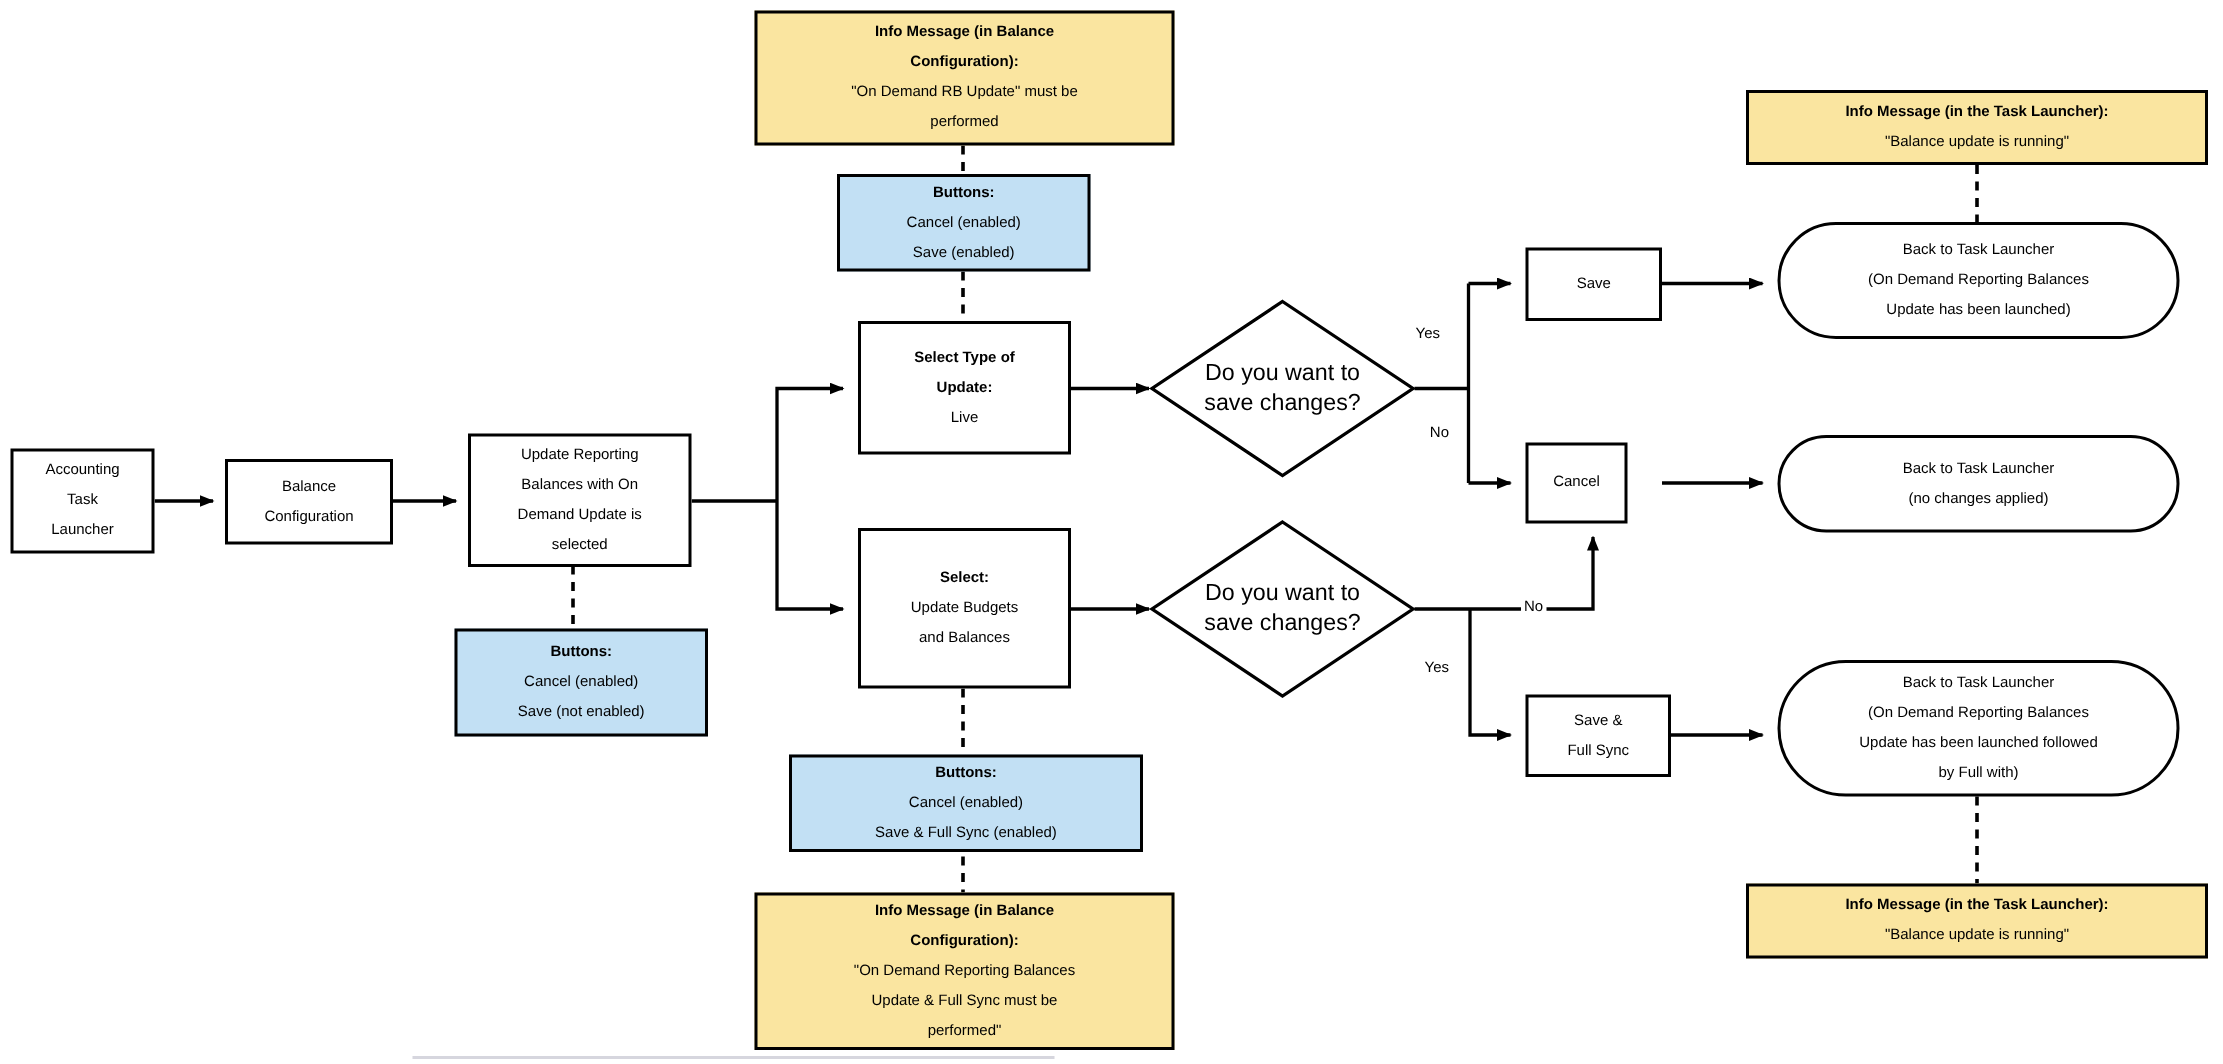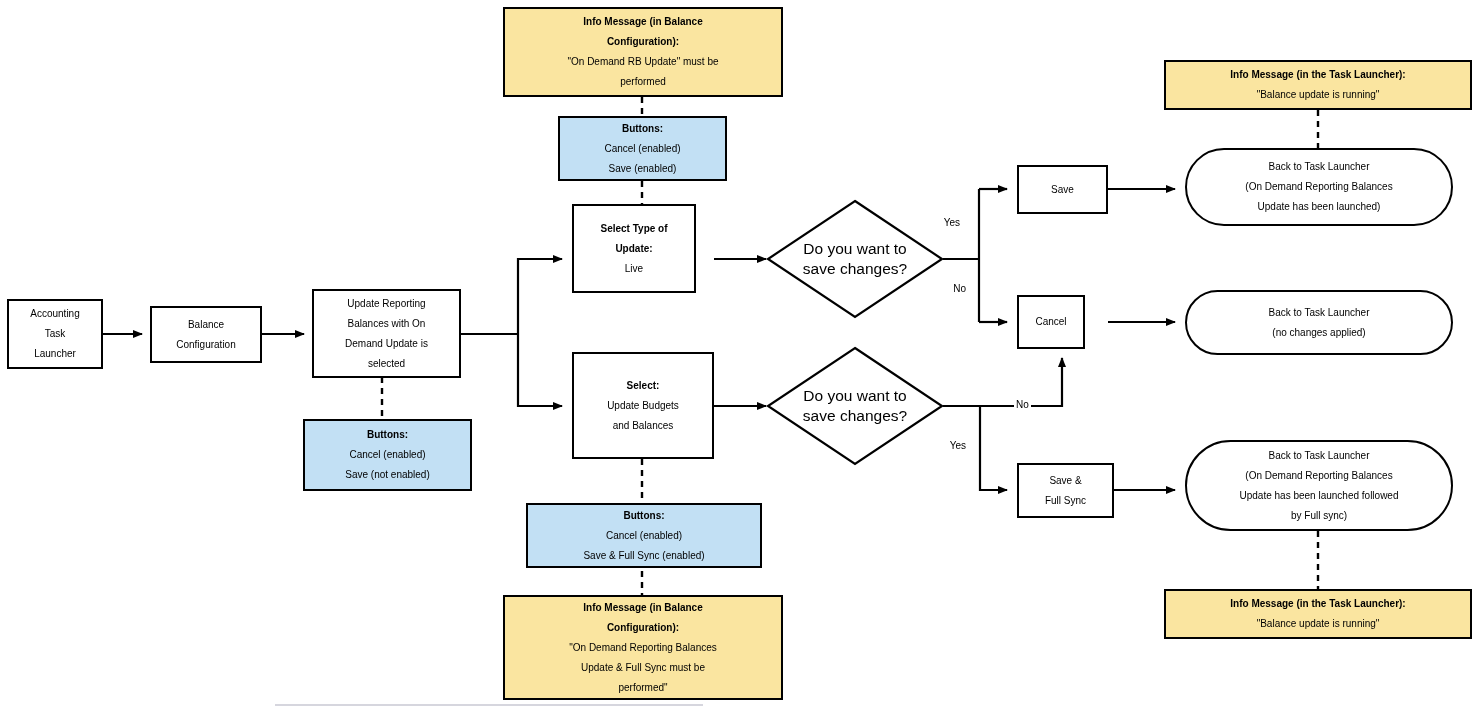--- a/index.html
+++ b/index.html
@@ -172,21 +172,21 @@
   </div>
 
   <div class="node note-blue" style="left:558px; top:116px; width:169px; height:65px;">
     <div class="inner">
       <b>Buttons:</b><br>
       <span>Cancel (enabled)</span><br>
       <span>Save (enabled)</span>
     </div>
   </div>
 
-  <div class="node proc" style="left:572px; top:204px; width:124px; height:89px;">
+  <div class="node proc" style="left:572px; top:214px; width:142px; height:89px;">
     <div class="inner">
       <b>Select Type of</b><br>
       <b>Update:</b><br>
       <span>Live</span>
     </div>
   </div>
 
   <div class="node proc" style="left:572px; top:352px; width:142px; height:107px;">
     <div class="inner">
       <b>Select:</b><br>
@@ -277,21 +277,21 @@
       <span>Save &amp;</span><br>
       <span>Full Sync</span>
     </div>
   </div>
 
   <div class="node pill" style="left:1185px; top:440px; width:268px; height:91px;">
     <div class="inner">
       <span>Back to Task Launcher</span><br>
       <span>(On Demand Reporting Balances</span><br>
       <span>Update has been launched followed</span><br>
-      <span>by Full sync)</span>
+      <span>by Full with)</span>
     </div>
   </div>
 
   <div class="node note-yellow" style="left:1164px; top:589px; width:308px; height:50px;">
     <div class="inner">
       <b>Info Message (in the Task Launcher):</b><br>
       <span>"Balance update is running"</span>
     </div>
   </div>
 

